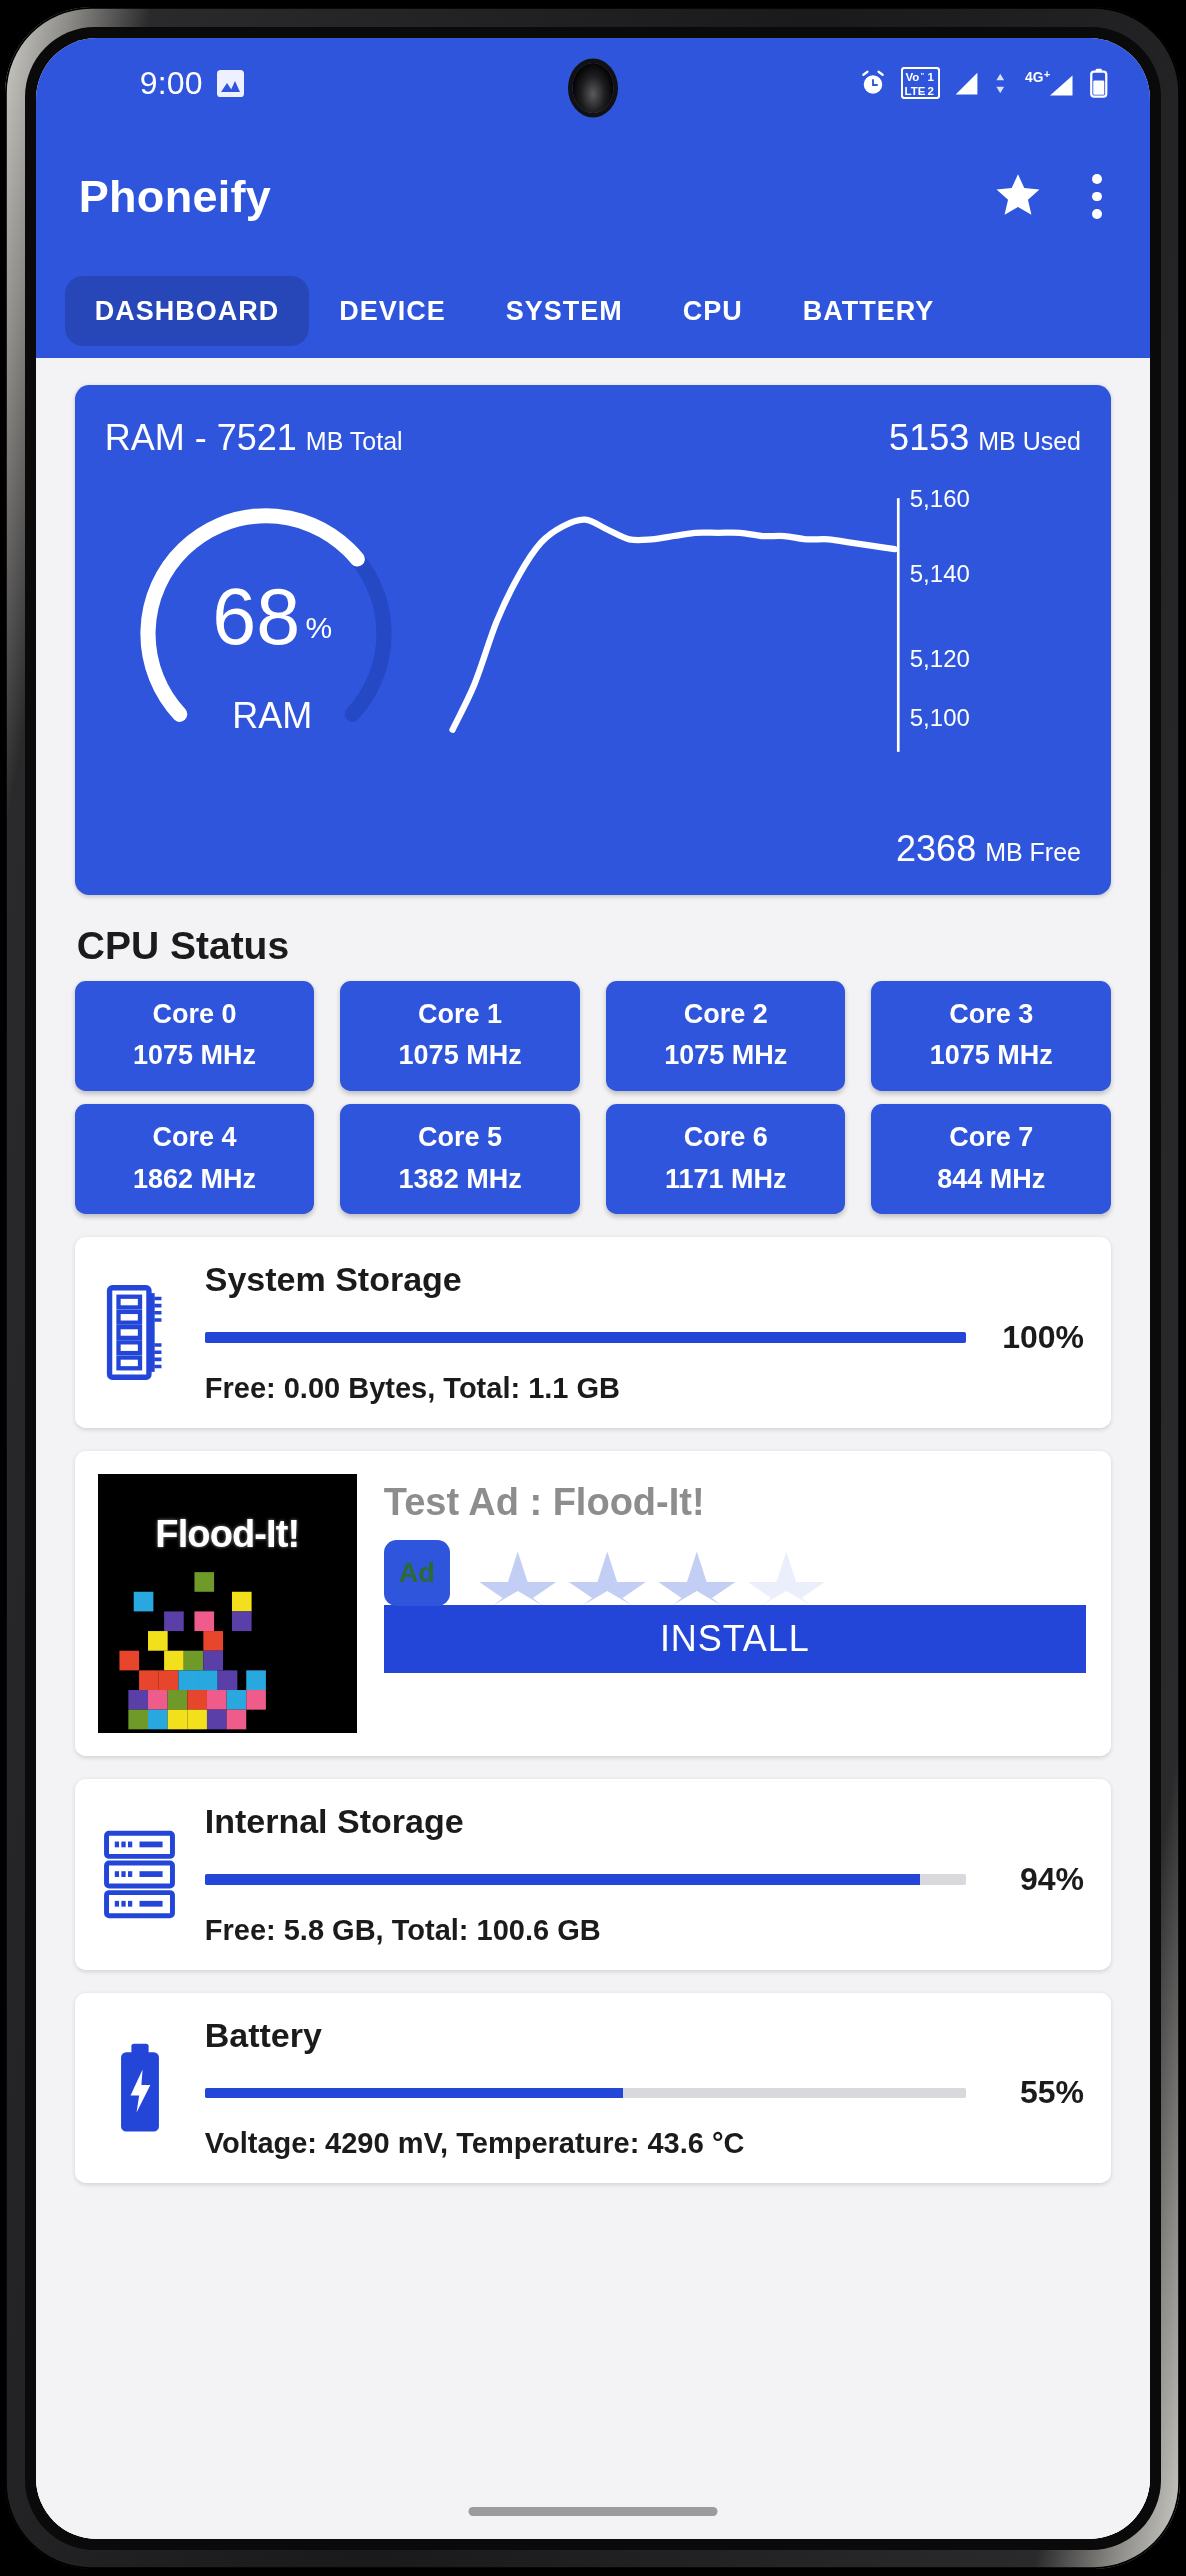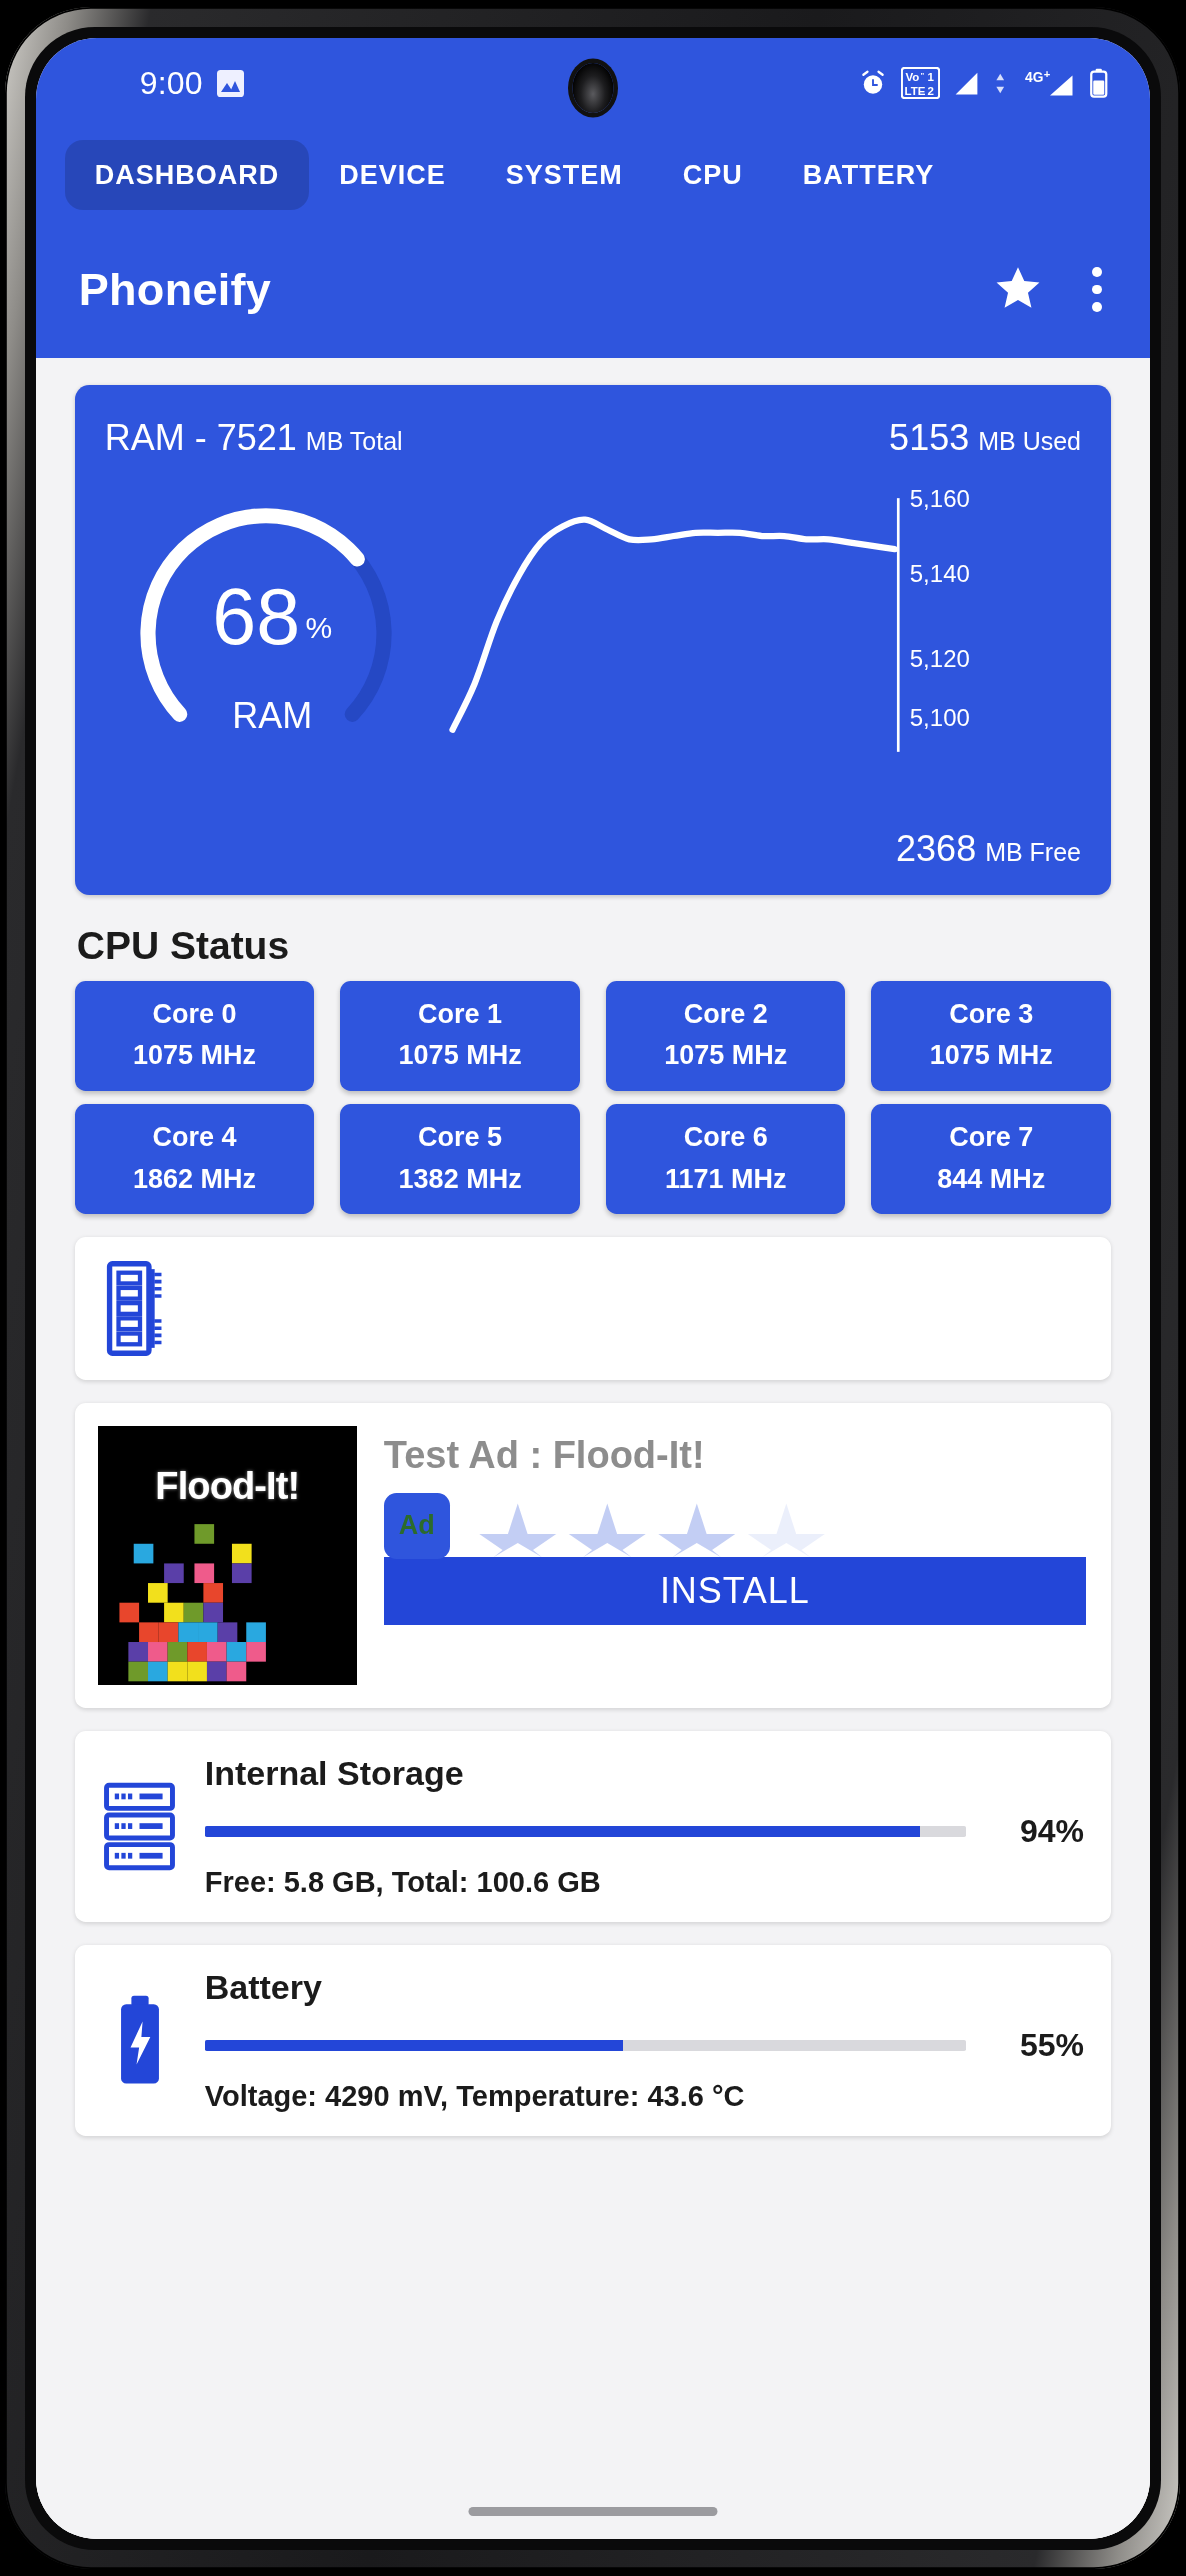--- a/index.html
+++ b/index.html
@@ -367,42 +367,42 @@
           <span>
             <svg width="21.5" height="30" viewBox="0 0 16 24">
               <rect x="5.5" y="0.6" width="5" height="2.2" rx="1" fill="#fff"></rect>
               <rect x="2" y="2.8" width="12" height="20" rx="2.2" fill="none" stroke="#fff" stroke-width="1.8"></rect>
               <rect x="3.6" y="10" width="8.8" height="11.4" rx="1" fill="#fff"></rect>
             </svg>
           </span>
         </div>
       </div>
 
+      <div id="app-bar">
+        <div id="app-title">Phoneify</div>
+        <div id="app-bar-actions">
+          <span>
+            <svg width="52" height="52" viewBox="0 0 24 24">
+              <path d="M12 2.4 14.9 8.8l7 .7-5.3 4.7 1.6 6.9L12 17.5 5.8 21.1l1.6-6.9L2.1 9.5l7-.7z" fill="#fff"></path>
+            </svg>
+          </span>
+          <span id="overflow-menu-button">
+            <i></i>
+              <i></i>
+              <i></i>
+          </span>
+        </div>
+      </div>
+
       <div id="tab-bar">
         <div class="tab tab-active">DASHBOARD</div>
         <div class="tab">DEVICE</div>
         <div class="tab">SYSTEM</div>
         <div class="tab">CPU</div>
         <div class="tab">BATTERY</div>
-      </div>
-
-      <div id="app-bar">
-        <div id="app-title">Phoneify</div>
-        <div id="app-bar-actions">
-          <span>
-            <svg width="52" height="52" viewBox="0 0 24 24">
-              <path d="M12 2.4 14.9 8.8l7 .7-5.3 4.7 1.6 6.9L12 17.5 5.8 21.1l1.6-6.9L2.1 9.5l7-.7z" fill="#fff"></path>
-            </svg>
-          </span>
-          <span id="overflow-menu-button">
-            <i></i>
-              <i></i>
-              <i></i>
-          </span>
-        </div>
       </div>
 
       <div id="content">
 
         <div id="ram-card">
           <div id="ram-card-header">
             <span class="ram-big">RAM - 7521</span>
             <span class="ram-small">MB Total</span>
             <span id="ram-used-wrap">
               <span class="ram-big">5153</span>
@@ -488,20 +488,30 @@
             <svg width="68" height="97" viewBox="0 0 38 54">
               <rect x="2" y="2" width="22" height="50" rx="1.5" fill="none" stroke="#2346d8" stroke-width="3"></rect>
               <rect x="7" y="7" width="12" height="6" fill="none" stroke="#2346d8" stroke-width="2.4"></rect>
               <rect x="7" y="15.5" width="12" height="6" fill="none" stroke="#2346d8" stroke-width="2.4"></rect>
               <rect x="7" y="24" width="12" height="6" fill="none" stroke="#2346d8" stroke-width="2.4"></rect>
               <rect x="7" y="32.5" width="12" height="6" fill="none" stroke="#2346d8" stroke-width="2.4"></rect>
               <rect x="7" y="41" width="12" height="6" fill="none" stroke="#2346d8" stroke-width="2.4"></rect>
               <path d="M26 5v44" stroke="#2346d8" stroke-width="2.4" fill="none"></path>
               <path d="M27 8h4M27 12h4M27 16h4M27 20h4M27 34h4M27 38h4M27 42h4M27 46h4" stroke="#2346d8" stroke-width="2" fill="none"></path>
             </svg>
+          </div>
+          <div class="info-main">
+            <div class="info-title">System Storage</div>
+            <div class="progress-row">
+              <div class="progress-track">
+                <div class="progress-fill" style="width: 100%;"></div>
+              </div>
+              <div class="progress-pct">100%</div>
+            </div>
+            <div class="info-sub">Free: 0.00 Bytes, Total: 1.1 GB</div>
           </div>
         </div>
 
         <div id="ad-card">
           <div id="ad-thumb">
             <div id="ad-thumb-title">Flood-It!</div>
             <svg id="ad-thumb-grid" viewBox="0 0 290 180">
               <rect x="108" y="0" width="22" height="22" fill="#6f9a2a"></rect>
               <rect x="40" y="22" width="22" height="22" fill="#29a8e0"></rect>
               <rect x="150" y="22" width="22" height="22" fill="#f2e01c"></rect>

